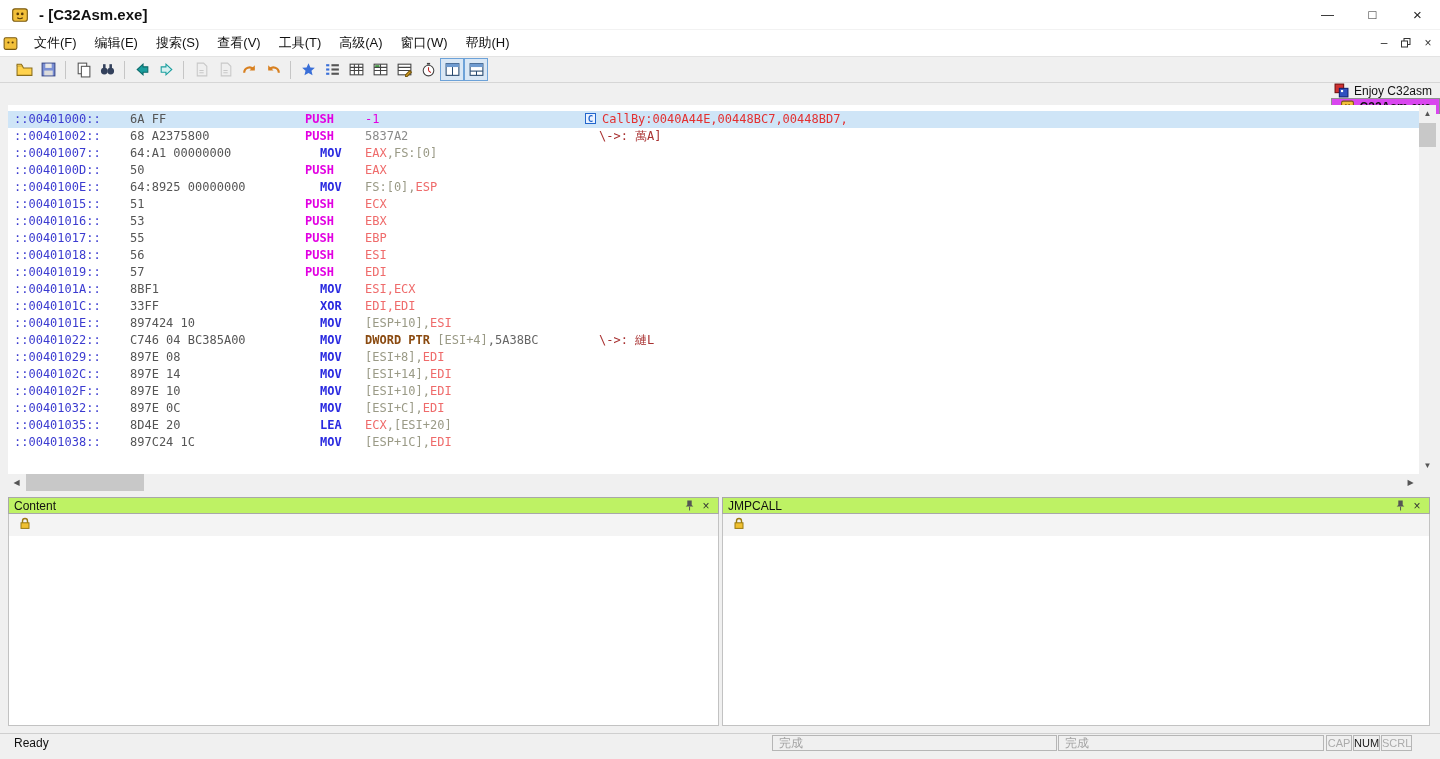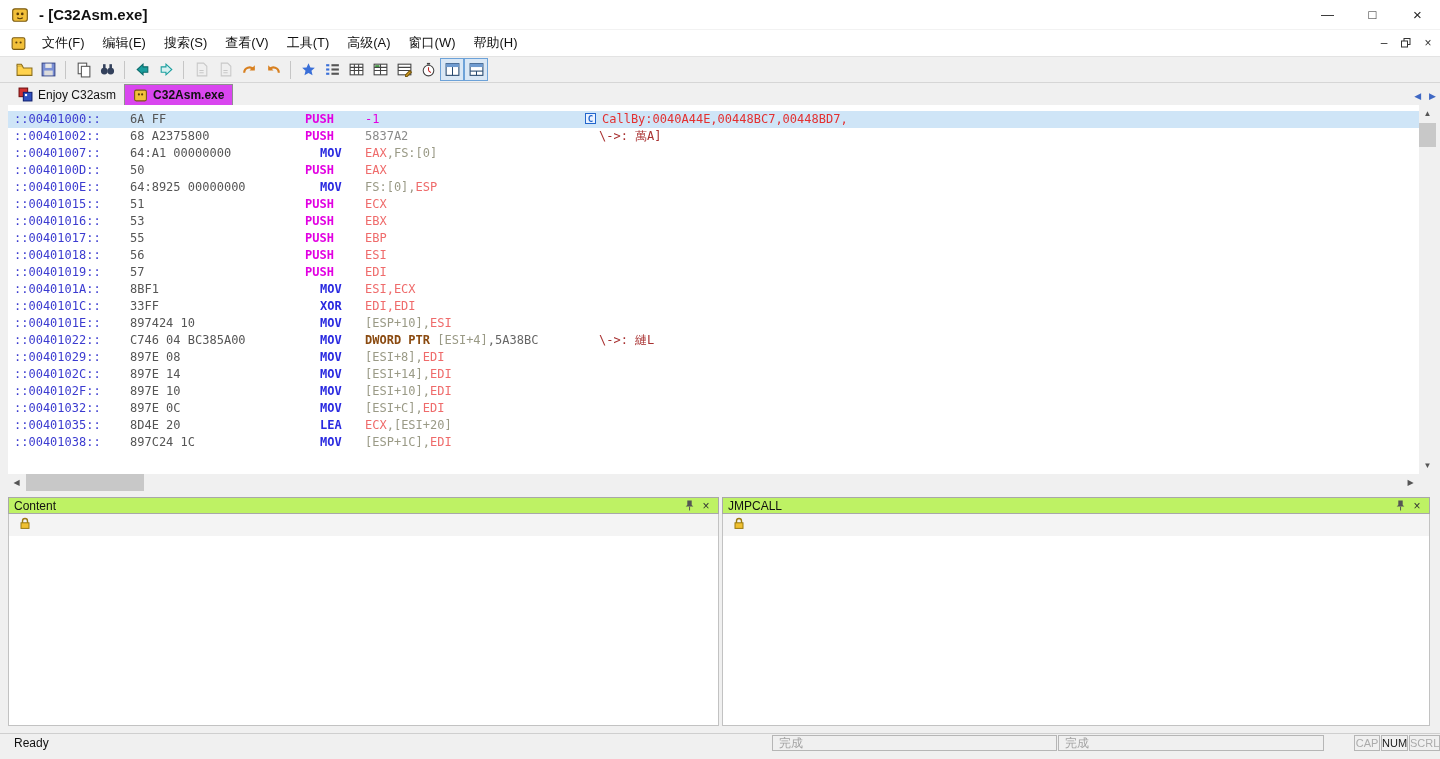--- a/index.html
+++ b/index.html
@@ -8,35 +8,35 @@
   .spacer { flex:1; }
 
   
   .titlebar { position:absolute; top:0; left:0; width:1440px; height:30px; background:#ffffff; display:flex; align-items:center; border-bottom:1px solid #f2f2f2; }
   .app-icon { margin-left:11px; width:18px; height:18px; display:inline-flex; }
   .title-text { margin-left:10px; font-size:15px; font-weight:bold; color:#111; }
   .wbtn { width:45px; height:30px; display:flex; align-items:center; justify-content:center; font-size:13px; color:#222; }
   .wbtn.close { font-size:15px; }
 
   
-  .menubar { position:absolute; top:30px; left:0; width:1440px; height:26px; background:#ffffff; display:flex; align-items:center; padding-left:10px; }
+  .menubar { position:absolute; top:30px; left:0; width:1440px; height:26px; background:#ffffff; display:flex; align-items:center; padding-left:2px; }
   .mdi-doc { width:17px; height:17px; display:inline-flex; margin-right:6px; }
   .menu-items { display:flex; align-items:center; }
   .menu-item { padding:3px 9px; font-size:13px; color:#111; }
   .mdibtn { width:20px; height:18px; display:flex; align-items:center; justify-content:center; font-size:12px; color:#333; margin-right:2px; }
 
   
   .toolbar { position:absolute; top:56px; left:0; width:1440px; height:27px; background:#f0f0f0; border-top:1px solid #e3e3e3; border-bottom:1px solid #d6d6d6; display:flex; align-items:center; padding-left:12px; }
   .tbtn { width:24px; height:23px; display:flex; align-items:center; justify-content:center; border:1px solid transparent; }
   .tbtn.disabled { opacity:.45; }
   .tbtn.pressed { background:#d9e7f5; border:1px solid #6da2d8; }
   .tsep { width:1px; height:18px; background:#c6c6c6; margin:0 5px; }
 
   
-  .tabbar { position:absolute; top:83px; left:0; width:1440px; height:22px; background:#f0f0f0; display:flex; align-items:flex-end; padding-left:10px; }
+  .tabbar { position:absolute; top:83px; left:0; width:1440px; height:22px; background:#f0f0f0; display:flex; align-items:flex-end; padding-left:10px;flex-direction:column; }
   .tab { height:21px; display:flex; align-items:center; padding:0 8px; font-size:12px; color:#111; }
   .tab .tab-icon { width:15px; height:15px; display:inline-flex; margin-right:5px; }
   .tab.active { background:#d946ef; border:1px solid #8f8f8f; border-bottom:none; font-weight:bold; }
   .tab-nav { font-size:9px; color:#3f68c4; padding:0 4px; margin-bottom:4px; }
 
   
   .disasm { position:absolute; top:105px; left:8px; width:1411px; height:369px; background:#ffffff; overflow:hidden; }
   .listing { padding-top:6px; }
   .drow { position:relative; height:17px; line-height:17px; font-family:"DejaVu Sans Mono","Liberation Mono",monospace; font-size:12px; white-space:pre; }
   .drow.selected { background:var(--sel-bg); }
@@ -77,21 +77,21 @@
   .panel-wrap { height:212px; border:1px solid #c2c2c2; border-top:none; background:#ffffff; }
   .panel-toolbar { height:22px; background:#f4f4f4; display:flex; align-items:center; padding-left:9px; }
   .panel-body { height:189px; background:#ffffff; }
 
   
   .statusbar { position:absolute; top:733px; left:0; width:1440px; height:18px; background:#f0f0f0; border-top:1px solid #cfcfcf; font-size:12px; color:#111; }
   .sb-ready { position:absolute; left:14px; top:2px; }
   .sb-box { position:absolute; top:1px; height:16px; border:1px solid #b6b6b6; color:#a3a3a3; font-size:12px; line-height:14px; padding-left:6px; }
   .sb-p1 { left:772px; width:285px; }
   .sb-p2 { left:1058px; width:266px; }
-  .sb-kbd { position:absolute; top:1px; height:16px; border:1px solid #b6b6b6; font-size:11px; line-height:14px; text-align:center;margin-left:28px; }
+  .sb-kbd { position:absolute; top:1px; height:16px; border:1px solid #b6b6b6; font-size:11px; line-height:14px; text-align:center; }
   .sb-cap  { left:1326px; width:26px; color:#ababab; }
   .sb-num  { left:1353px; width:27px; color:#1a1a1a; }
   .sb-scrl { left:1381px; width:31px; color:#ababab; }
 
   
   .bstrip { position:absolute; top:751px; left:0; width:1440px; height:8px; background:#ffffff; overflow:hidden; }
   .bsq { position:absolute; top:1px; width:13px; height:13px; background:#3f6fd8; }
   .bsq1 { left:183px; } .bsq2 { left:733px; }
   .btip { position:absolute; left:878px; top:-2px; font-size:15px; font-weight:bold; color:#3a3a3a; white-space:nowrap; }
 </style>

